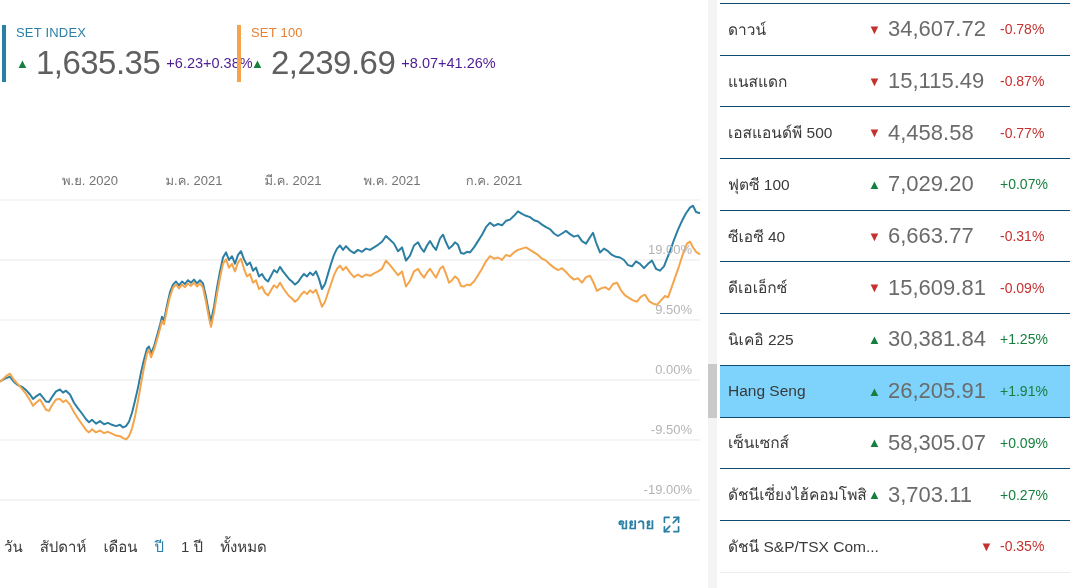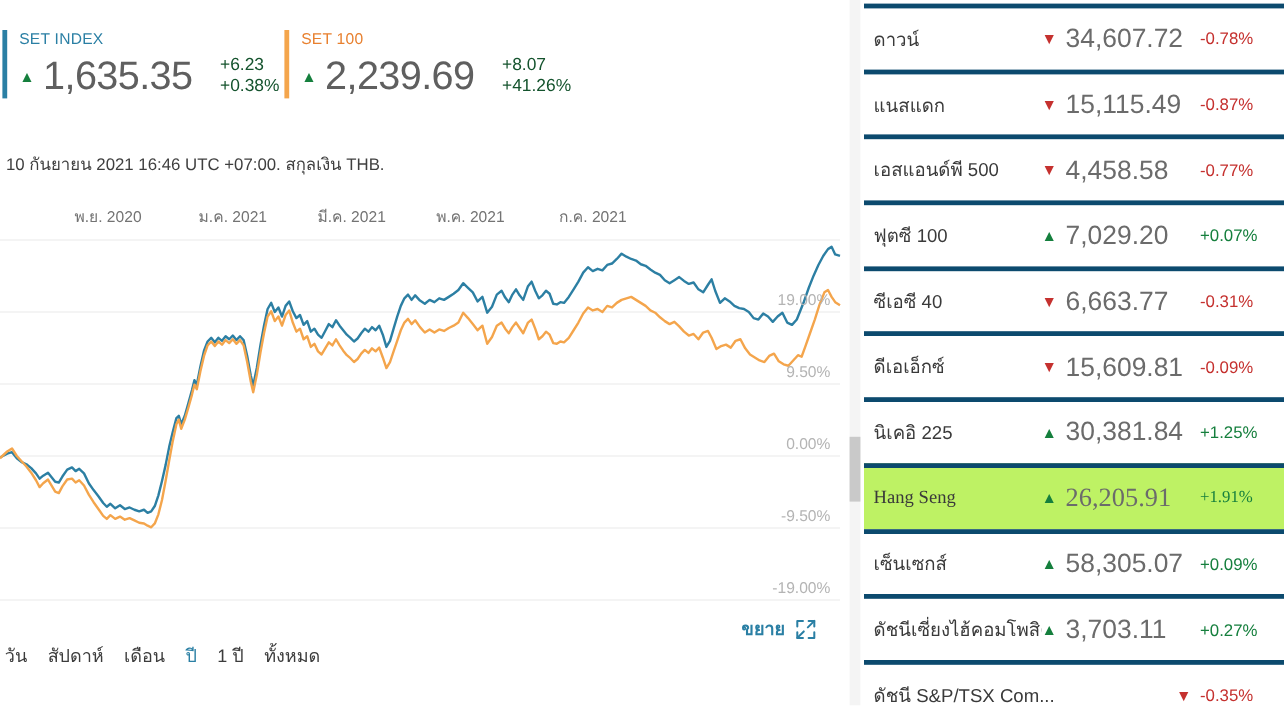--- a/index.html
+++ b/index.html
@@ -12,41 +12,41 @@
   .left-panel{position:absolute;left:0;top:0;width:708px;height:484px;}
   .hdr-block{position:absolute;top:25px;padding-left:10px;border-left:4px solid #ccc;}
   .hdr-block.b1{left:2px;border-left-color:#2a7fa4;}
   .hdr-block.b2{left:237px;border-left-color:#f4a54c;}
   .hdr-label{font-size:13px;letter-spacing:.2px;}
   .b1 .hdr-label{color:#2a7fa4;}
   .b2 .hdr-label{color:#e8802f;}
   .hdr-row{display:flex;align-items:center;margin-top:4px;}
   .hdr-tri{color:#157f3d;font-size:13px;margin-right:7px;}
   .hdr-value{font-size:33px;font-weight:300;color:#5f5f5f;letter-spacing:-.5px;}
-  .hdr-chg{display:flex;flex-direction:column;margin-left:23px;font-size:14.5px;line-height:18px;color:#14532d;}
+  .hdr-chg{display:flex;flex-direction:row;margin-left:6px;font-size:14.5px;line-height:18px;color:#4c1d95;}
   .date-line{position:absolute;left:5px;top:126px;font-size:14px;color:#3f3f3f;}
   .x-axis{position:absolute;left:0;top:170px;width:708px;height:18px;}
   .x-tick{position:absolute;transform:translateX(-50%);font-size:13px;color:#737373;white-space:nowrap;}
   #chart-svg{position:absolute;left:0;top:190px;}
   .periods{position:absolute;left:4px;top:535px;display:flex;}
   .period-item{font-size:15px;color:#3c3c3c;margin-right:17px;cursor:pointer;white-space:nowrap;}
   .period-item.selected{color:#2a7fa4;}
   .expand-ctl{position:absolute;left:618px;top:512px;display:flex;align-items:center;cursor:pointer;}
   .expand-label{font-size:15px;font-weight:600;color:#2a7fa4;margin-right:9px;}
   
   .scroll-track{position:absolute;left:708px;top:0;width:9px;height:588px;background:#f4f4f4;}
   .scroll-thumb{position:absolute;left:708px;top:364px;width:9px;height:54px;background:#c9c9c9;}
   
   .right-panel{position:absolute;left:720px;top:3px;width:350px;}
   .index-row{
     display:flex;align-items:center;height:50.7px;
-    border-top:4px solid #0c4a6e;padding:0 8px;box-sizing:content-box;cursor:pointer;
+    border-top:1px solid #0c4a6e;padding:0 8px;box-sizing:content-box;cursor:pointer;
   }
   .index-row:last-child{border-bottom:1px solid #ececec;}
-  .index-row.highlighted{background:#bef264;font-family:Liberation Serif, serif;}
+  .index-row.highlighted{background:#7dd3fc;}
   .idx-label{flex:1;font-size:15.5px;color:#3a3a3a;white-space:nowrap;overflow:hidden;}
   .idx-tri{width:20px;font-size:13px;text-align:left;}
   .idx-tri.up{color:#157f3d;}
   .idx-tri.down{color:#c5312f;}
   .idx-value{width:112px;font-size:22px;font-weight:300;color:#6b6b6b;text-align:left;white-space:nowrap;}
   .idx-pct{width:62px;font-size:14px;white-space:nowrap;}
   .idx-pct.up{color:#157f3d;}
   .idx-pct.down{color:#c5312f;}
 </style>
 </head>
@@ -71,21 +71,20 @@
     <div class="hdr-row">
       <span class="hdr-tri">▲</span>
       <span class="hdr-value">2,239.69</span>
       <span class="hdr-chg">
         <span>+8.07</span>
         <span>+41.26%</span>
       </span>
     </div>
   </div>
 
-  <div class="date-line">10 กันยายน 2021 16:46 UTC +07:00. สกุลเงิน THB.</div>
 
   <div class="x-axis">
       <div class="x-tick" style="left: 90px;">พ.ย. 2020</div>
       <div class="x-tick" style="left: 194px;">ม.ค. 2021</div>
       <div class="x-tick" style="left: 293px;">มี.ค. 2021</div>
       <div class="x-tick" style="left: 392px;">พ.ค. 2021</div>
       <div class="x-tick" style="left: 494px;">ก.ค. 2021</div>
     </div>
 
   <svg id="chart-svg" width="708" height="316" viewBox="0 0 708 316">

